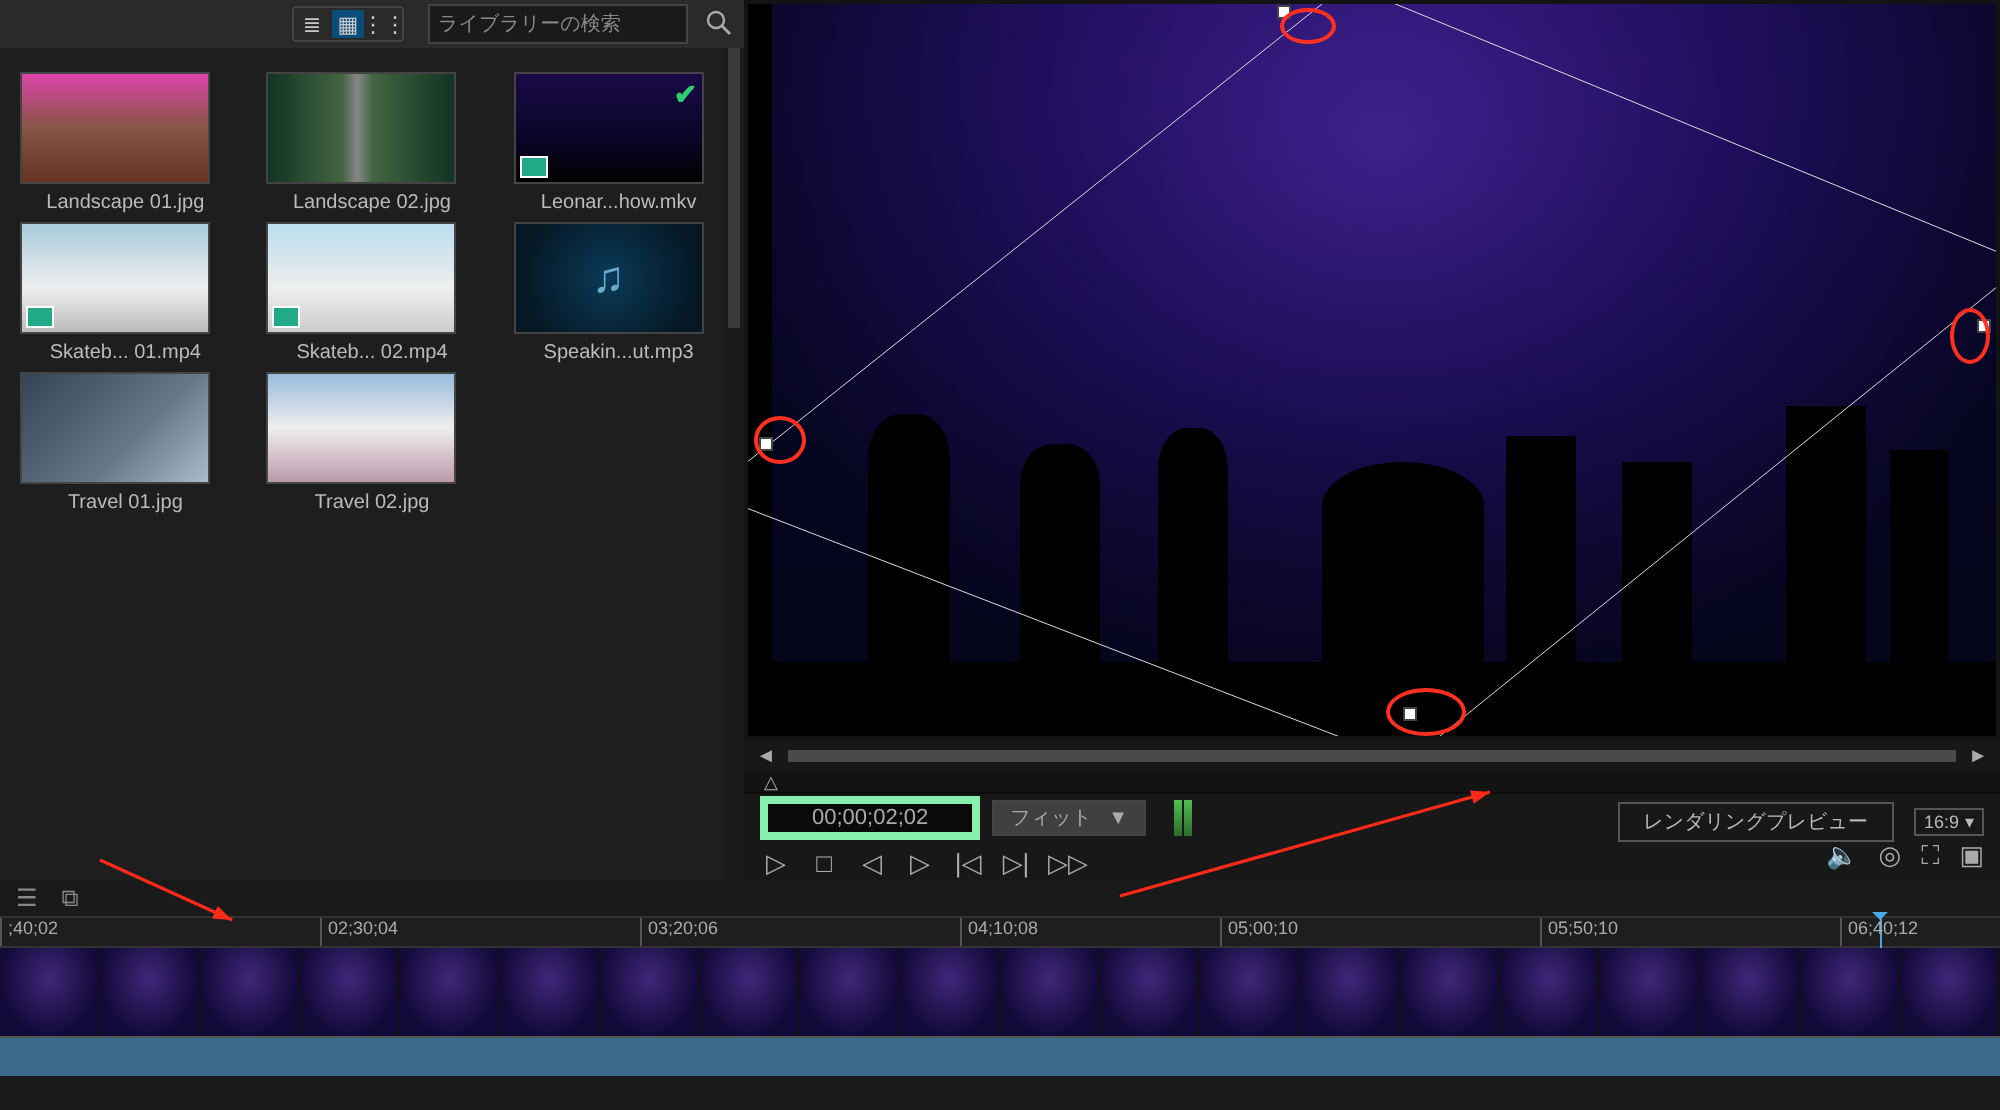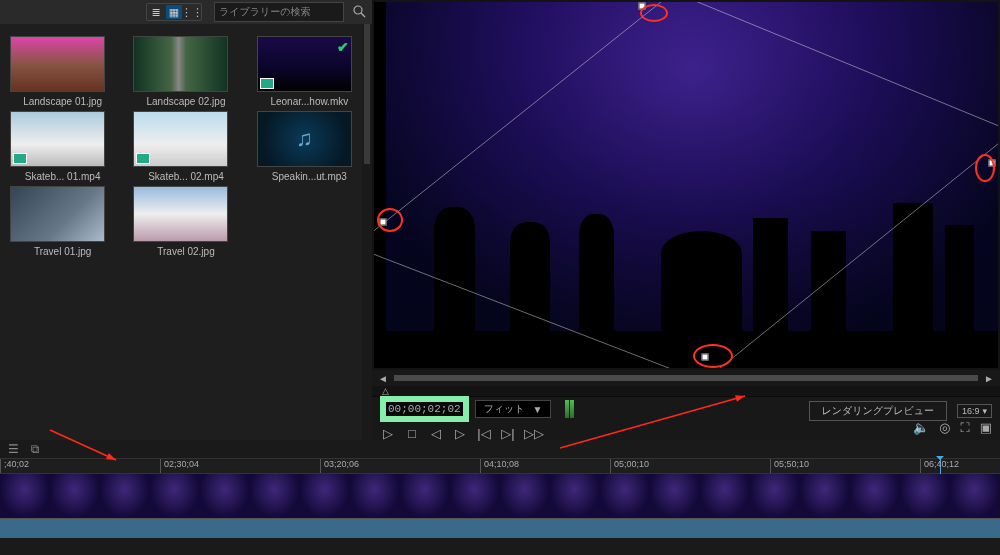--- a/index.html
+++ b/index.html
@@ -157,26 +157,26 @@
 .transport {
   height:44px;
   background:#181818;
   border-top:1px solid #0a0a0a;
   display:flex; align-items:center;
   padding:0 8px;
   gap:6px;
   position:relative;
 }
 .timecode-box {
-  background:#0a0a0a; border:6px solid #86efac;
-  color:#aaa; font-family:Liberation Mono, monospace;
-  padding:1px 2px; font-size:11px;
+  background:#0a0a0a; border:4px solid #86efac;
+  color:#aaa; font-family:Liberation Sans, sans-serif;
+  padding:1px 22px; font-size:11px;
 }
 .fit-dropdown {
-  background:#000000; border:1px solid #444;
+  background:#404040; border:1px solid #444;
   padding:1px 8px; font-size:10px; color:#aaa;
   display:flex; align-items:center; gap:8px;
   cursor:pointer;
 }
 .meters { display:flex; gap:1px; margin-left:8px; }
 .meters span { width:4px; height:18px; background:linear-gradient(to top,#2e6b2e 0%, #4fbf4f 100%);}
 .transport-row2 { display:flex; gap:8px;align-items:center;}
 .tbtn { color:#aaa; font-size:13px; cursor:pointer; width:16px;text-align:center;}
 .right-actions {
   position:absolute; right:8px; top:4px;

